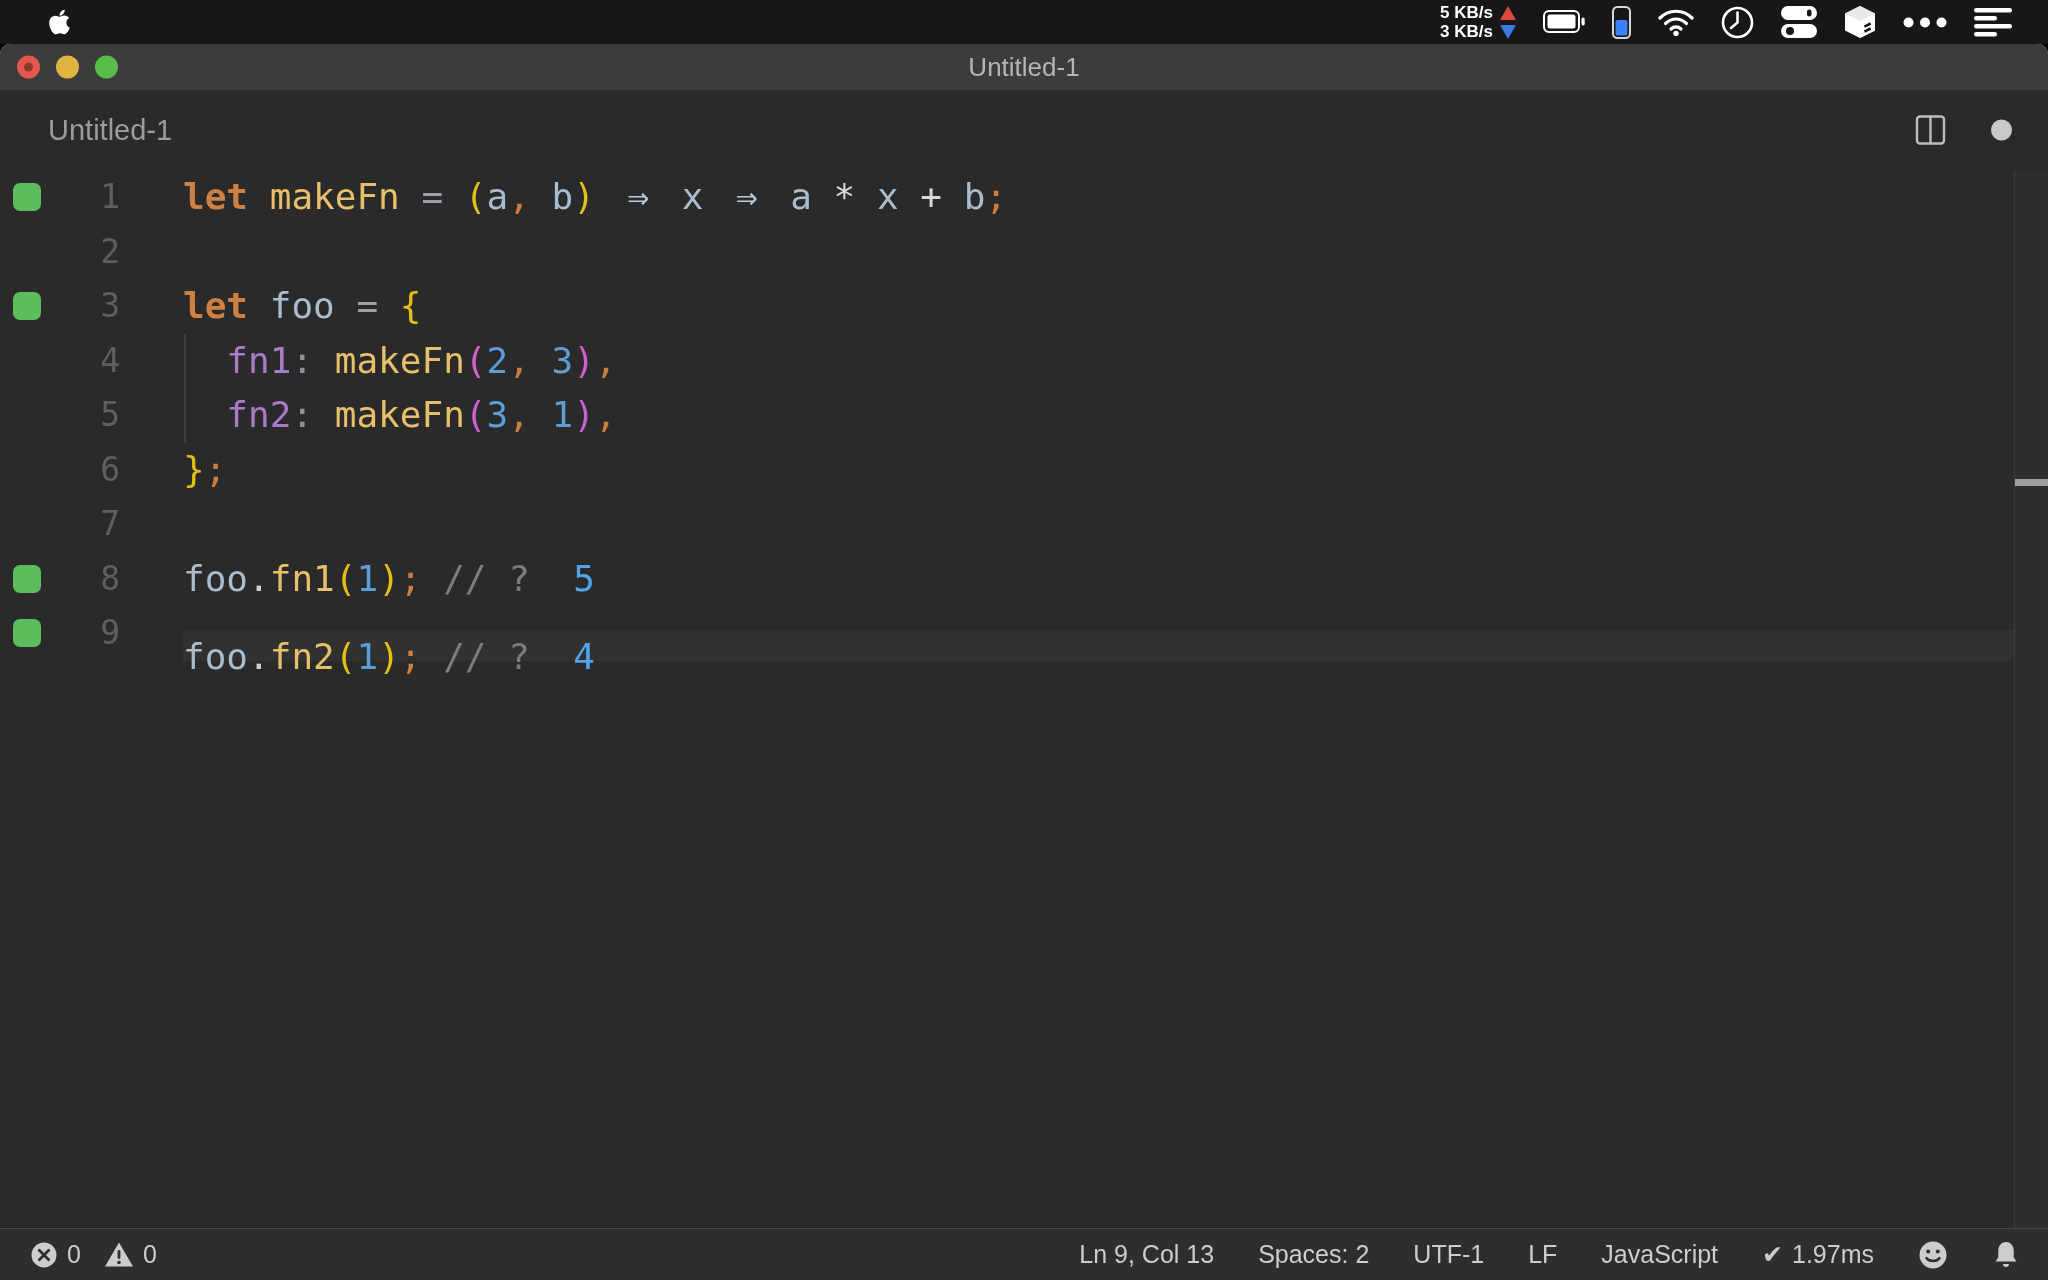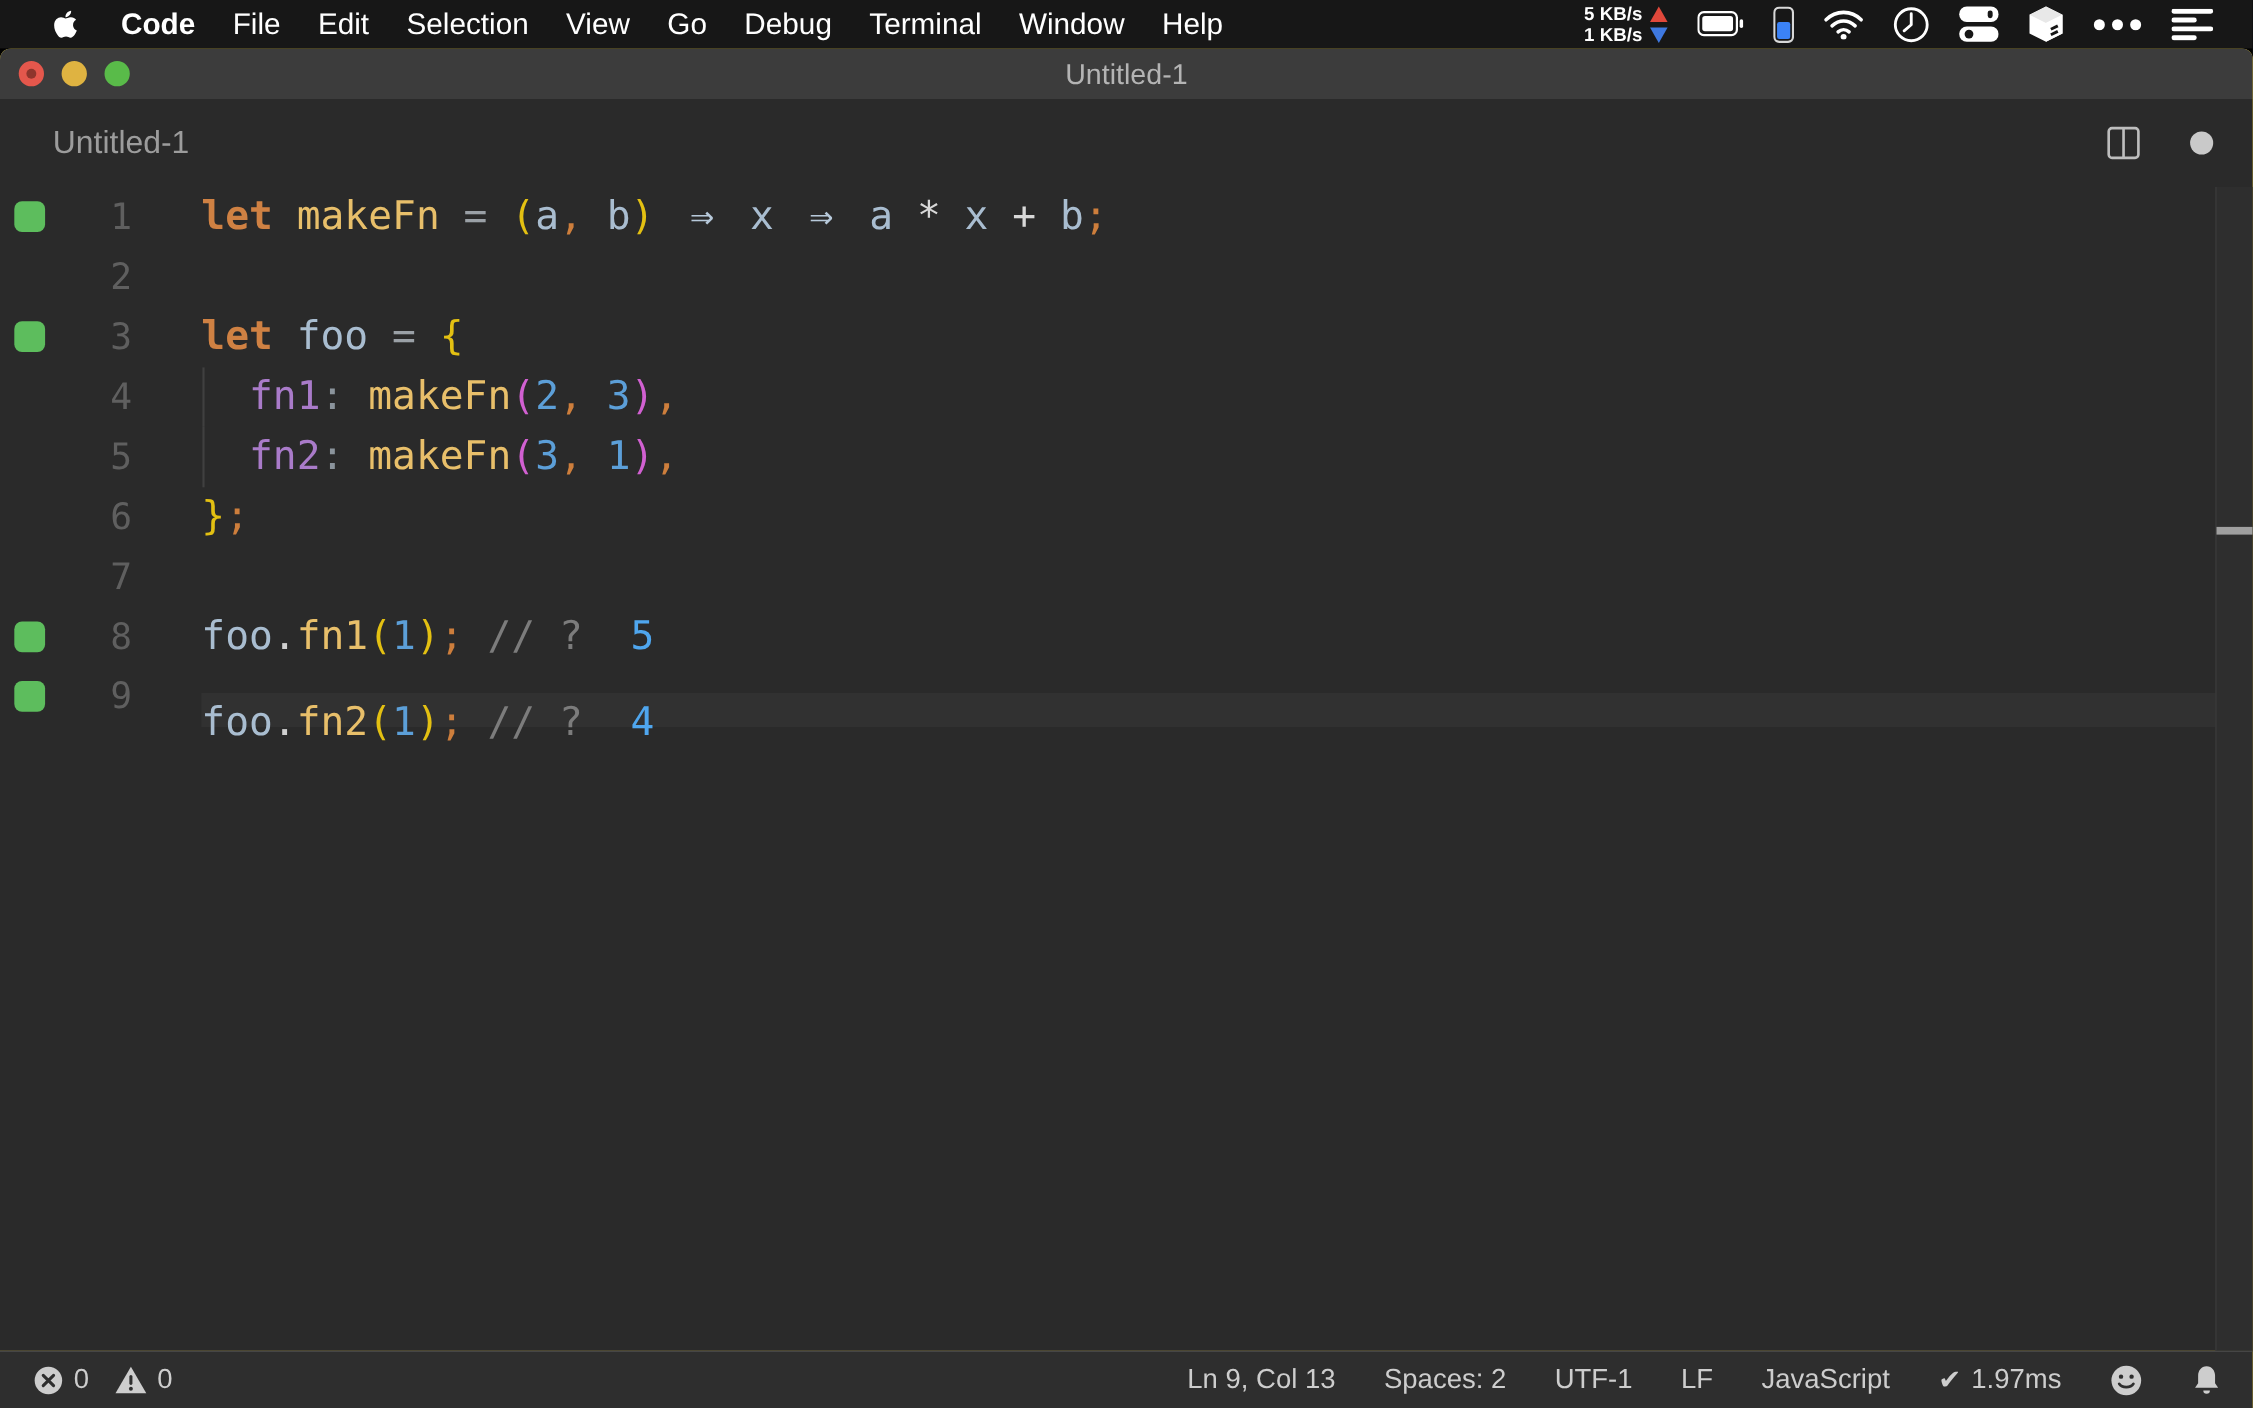--- a/index.html
+++ b/index.html
@@ -86,41 +86,29 @@
 </style>
 </head>
 <body>
 
 <div class="menubar">
   <span class="apple">
     <svg width="23" height="28" viewBox="0 0 384 512">
         <path fill="#ffffff" d="M318.7 268.7c-.2-36.7 16.4-64.4 50-84.8-18.8-26.9-47.2-41.7-84.7-44.6-35.5-2.8-74.3 20.7-88.5 20.7-15 0-49.4-19.7-76.4-19.7C63.3 141.2 4 184.8 4 273.5q0 39.3 14.4 81.2c12.8 36.7 59 126.7 107.2 125.2 25.2-.6 43-17.9 75.8-17.9 31.8 0 48.3 17.9 76.4 17.9 48.6-.7 90.4-82.5 102.6-119.3-65.2-30.7-61.7-90-61.7-91.9zm-56.6-164.2c27.3-32.4 24.8-61.9 24-72.5-24.1 1.4-52 16.4-67.9 34.9-17.5 19.8-27.8 44.3-25.6 71.9 26.1 2 49.9-11.4 69.5-34.3z"></path>
       </svg>
   </span>
-  <div class="menu-items">
-      <span class="menu-item bold">Code</span>
-      <span class="menu-item">File</span>
-      <span class="menu-item">Edit</span>
-      <span class="menu-item">Selection</span>
-      <span class="menu-item">View</span>
-      <span class="menu-item">Go</span>
-      <span class="menu-item">Debug</span>
-      <span class="menu-item">Terminal</span>
-      <span class="menu-item">Window</span>
-      <span class="menu-item">Help</span>
-    </div>
 
   <div class="mb-right">
     <div class="netspeed">
       <div class="ns-row">
         <span>5 KB/s</span>
         <span class="tri-up"></span>
       </div>
       <div class="ns-row">
-        <span>1 KB/s</span>
+        <span>3 KB/s</span>
         <span class="tri-down"></span>
       </div>
     </div>
     <span class="mb-icon">
       <svg width="42" height="24" viewBox="0 0 42 24">
           <rect x="1" y="1" width="35" height="21" rx="5" fill="none" stroke="#fff" stroke-width="2"></rect>
           <rect x="4.5" y="4.5" width="28" height="14" rx="2.5" fill="#fff"></rect>
           <rect x="38.5" y="7.5" width="3.2" height="8" rx="1.6" fill="#fff"></rect>
         </svg>
     </span>

